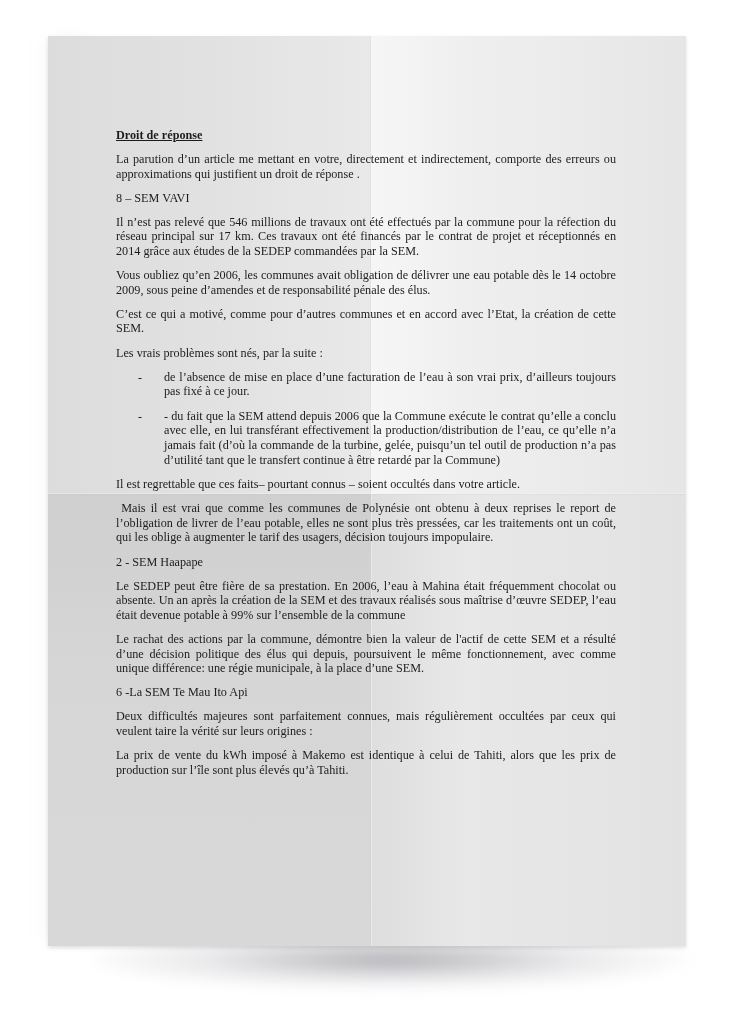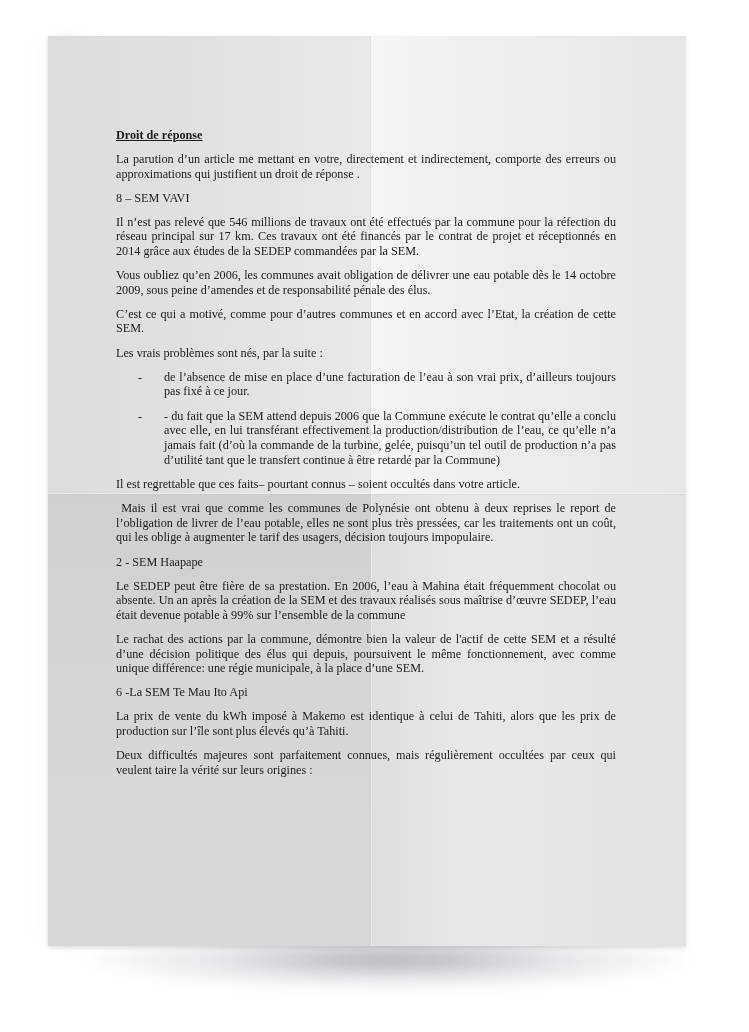--- a/index.html
+++ b/index.html
@@ -143,16 +143,16 @@
     </div>
 
     <p>Il est regrettable que ces faits– pourtant connus – soient occultés dans votre article.</p>
     <p style="white-space: pre-wrap;"> Mais il est vrai que comme les communes de Polynésie ont obtenu à deux reprises le report de l’obligation de livrer de l’eau potable, elles ne sont plus très pressées, car les traitements ont un coût, qui les oblige à augmenter le tarif des usagers, décision toujours impopulaire.</p>
 
     <p class="heading">2 - SEM Haapape</p>
     <p>Le SEDEP peut être fière de sa prestation. En 2006, l’eau à Mahina était fréquemment chocolat ou absente. Un an après la création de la SEM et des travaux réalisés sous maîtrise d’œuvre SEDEP, l’eau était devenue potable à 99% sur l’ensemble de la commune</p>
     <p>Le rachat des actions par la commune, démontre bien la valeur de l'actif de cette SEM et a résulté d’une décision politique des élus qui depuis, poursuivent le même fonctionnement, avec comme unique différence: une régie municipale, à la place d’une SEM.</p>
 
     <p class="heading">6 -La SEM Te Mau Ito Api</p>
+    <p>Deux difficultés majeures sont parfaitement connues, mais régulièrement occultées par ceux qui veulent taire la vérité sur leurs origines :</p>
     <p>La prix de vente du kWh imposé à Makemo est identique à celui de Tahiti, alors que les prix de production sur l’île sont plus élevés qu’à Tahiti.</p>
-    <p>Deux difficultés majeures sont parfaitement connues, mais régulièrement occultées par ceux qui veulent taire la vérité sur leurs origines :</p>
   </div>
 </div>
 
 </body></html>

